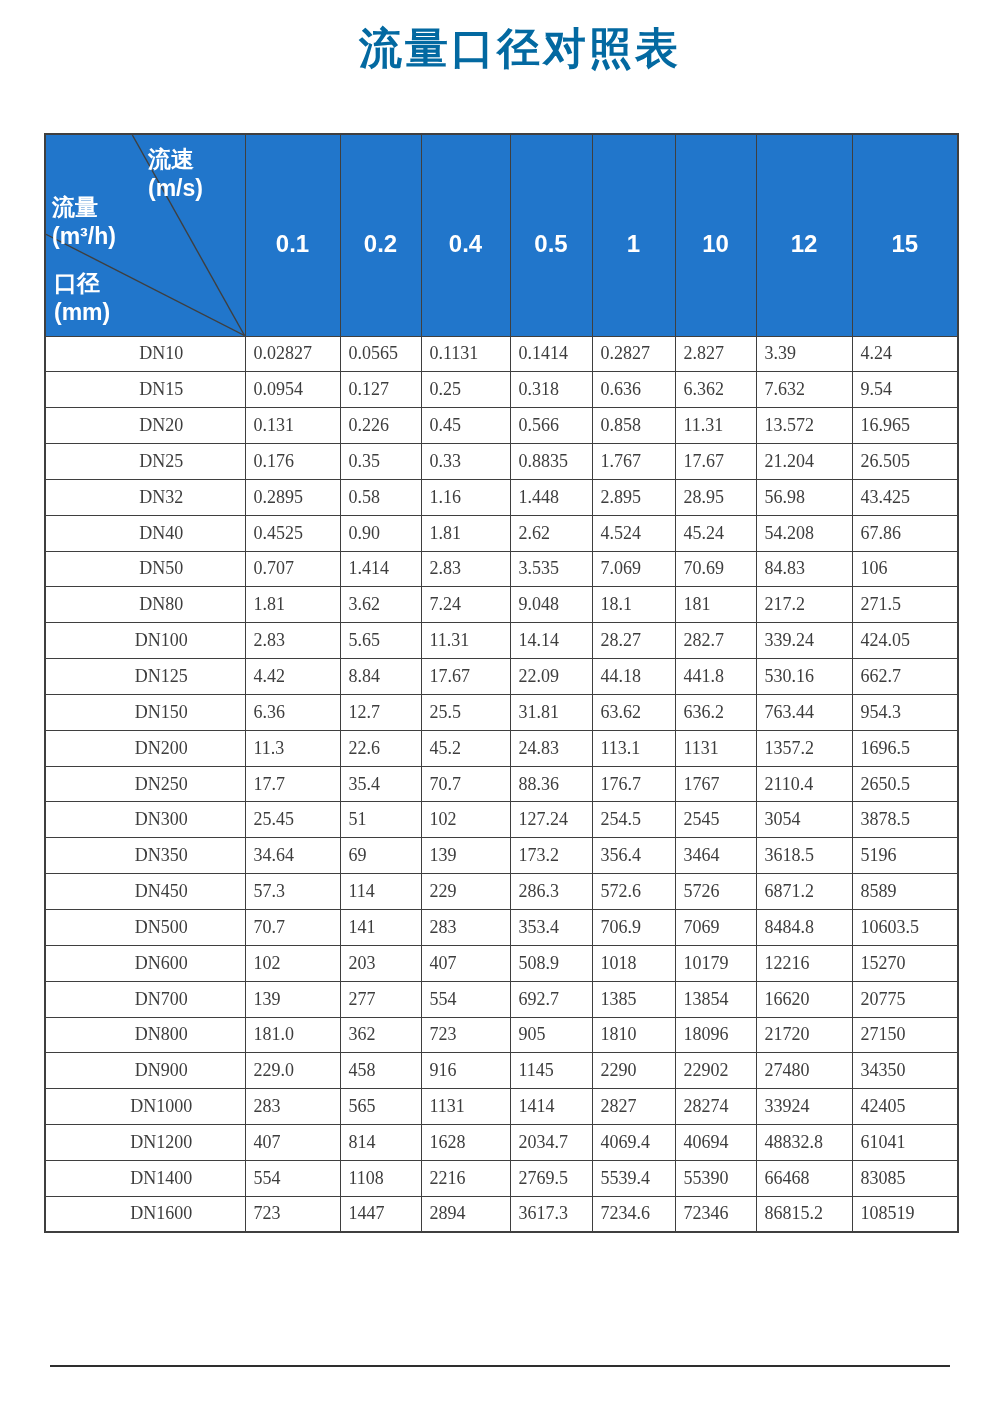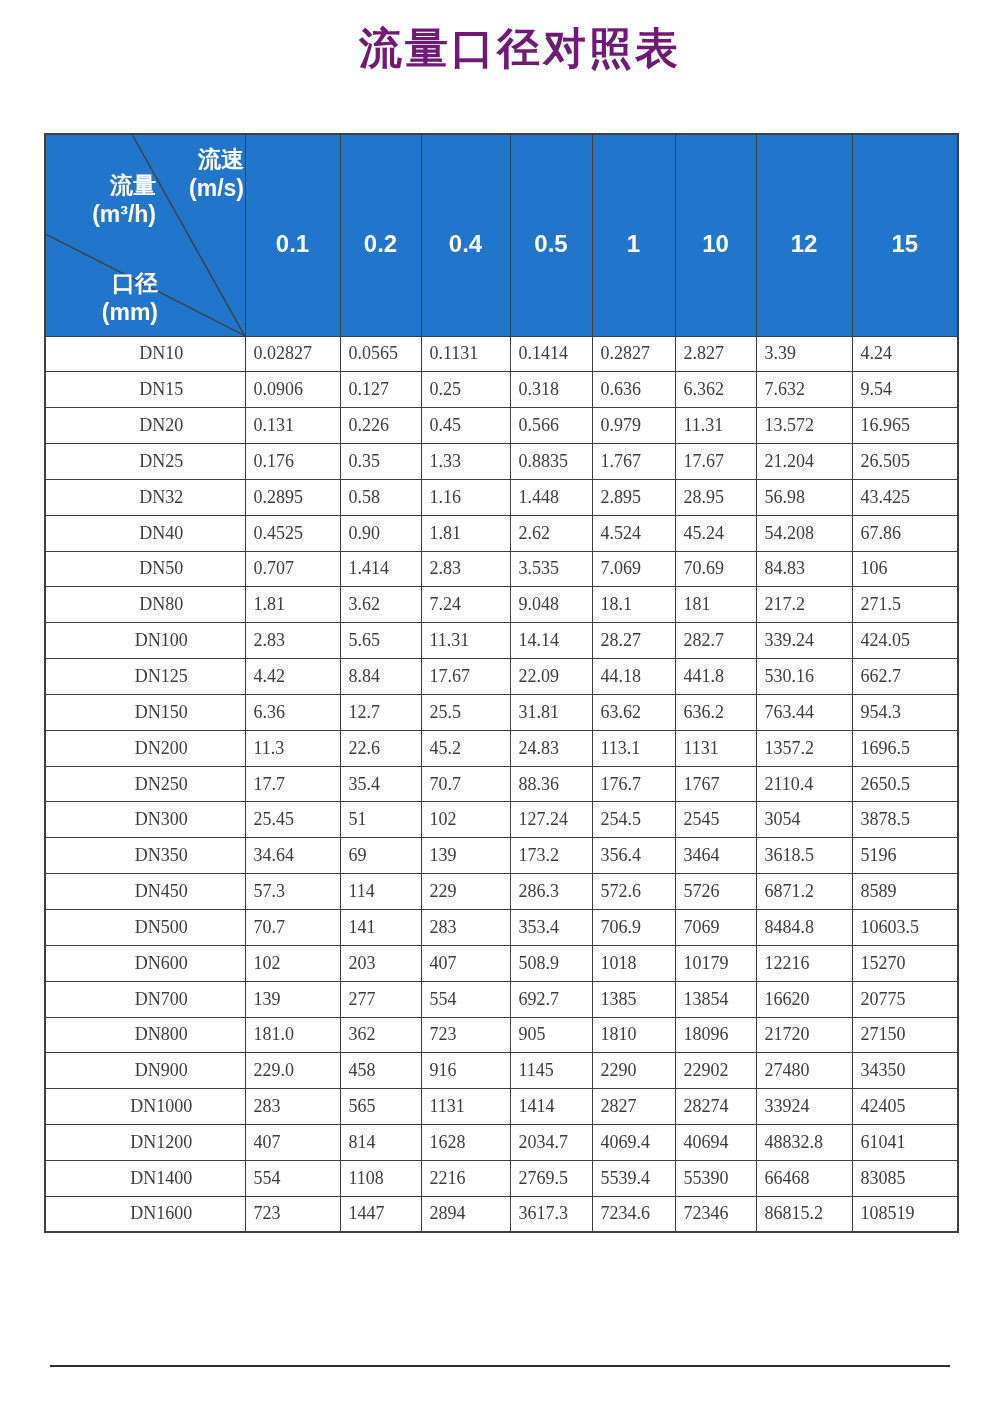--- a/index.html
+++ b/index.html
@@ -14,21 +14,21 @@
   }
   .page-title {
     position: absolute;
     top: 20px;
     left: 0;
     width: 100%;
     text-align: center;
     font-size: 43px;
     font-weight: 900;
     letter-spacing: 3px;
-    color: #701a75;
+    color: #0369a1;
     font-family: "Liberation Sans", "DejaVu Sans", sans-serif;
     padding-left: 40px;
   }
   table.flow-table {
     position: absolute;
     left: 44px;
     top: 133px;
     width: 913px;
     border-collapse: collapse;
     table-layout: fixed;
@@ -54,25 +54,25 @@
     position: relative;
     padding: 0;
   }
   .corner-svg { position: absolute; left: 0; top: 0; width: 100%; height: 100%; display: block; }
   .corner-label {
     position: absolute;
     color: #ffffff;
     font-size: 23px;
     font-weight: 600;
     line-height: 1.28;
-    text-align: right;
+    text-align: left;
     font-family: "Liberation Sans", "DejaVu Sans", sans-serif;
   }
   .corner-velocity { top: 10px; left: 102px; width: 96px; }
-  .corner-flow     { top: 36px; left: 6px;  width: 104px; }
+  .corner-flow     { top: 58px; left: 6px;  width: 104px; }
   .corner-bore     { bottom: 8px; left: 8px; width: 104px; }
   tbody tr { height: 35.85px; }
   tbody td {
     color: #3d3d3d;
     font-size: 18px;
     vertical-align: middle;
     font-family: "Liberation Serif", "DejaVu Serif", serif;
     background: #ffffff;
   }
   td.dn-cell  { text-align: center; padding-left: 32px; }
@@ -142,45 +142,45 @@
           <td class="val-cell">0.0565</td>
           <td class="val-cell">0.1131</td>
           <td class="val-cell">0.1414</td>
           <td class="val-cell">0.2827</td>
           <td class="val-cell">2.827</td>
           <td class="val-cell">3.39</td>
           <td class="val-cell">4.24</td>
         </tr>
         <tr>
           <td class="dn-cell">DN15</td>
-          <td class="val-cell">0.0906</td>
+          <td class="val-cell">0.0954</td>
           <td class="val-cell">0.127</td>
           <td class="val-cell">0.25</td>
           <td class="val-cell">0.318</td>
           <td class="val-cell">0.636</td>
           <td class="val-cell">6.362</td>
           <td class="val-cell">7.632</td>
           <td class="val-cell">9.54</td>
         </tr>
         <tr>
           <td class="dn-cell">DN20</td>
           <td class="val-cell">0.131</td>
           <td class="val-cell">0.226</td>
           <td class="val-cell">0.45</td>
           <td class="val-cell">0.566</td>
-          <td class="val-cell">0.979</td>
+          <td class="val-cell">0.858</td>
           <td class="val-cell">11.31</td>
           <td class="val-cell">13.572</td>
           <td class="val-cell">16.965</td>
         </tr>
         <tr>
           <td class="dn-cell">DN25</td>
           <td class="val-cell">0.176</td>
           <td class="val-cell">0.35</td>
-          <td class="val-cell">1.33</td>
+          <td class="val-cell">0.33</td>
           <td class="val-cell">0.8835</td>
           <td class="val-cell">1.767</td>
           <td class="val-cell">17.67</td>
           <td class="val-cell">21.204</td>
           <td class="val-cell">26.505</td>
         </tr>
         <tr>
           <td class="dn-cell">DN32</td>
           <td class="val-cell">0.2895</td>
           <td class="val-cell">0.58</td>

